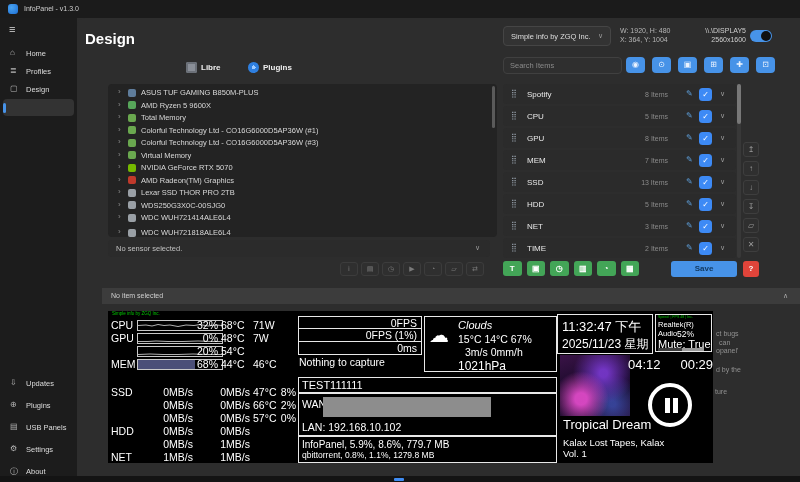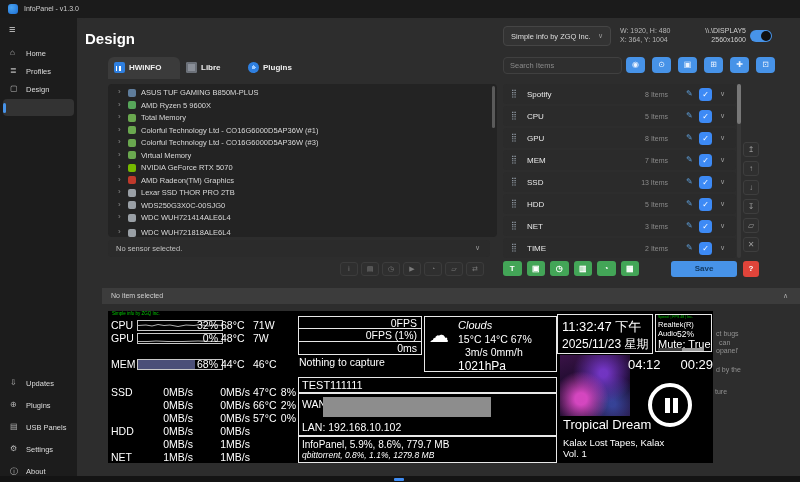--- a/index.html
+++ b/index.html
@@ -127,21 +127,21 @@
   .wx-l3 { position:absolute; left:33px; top:42px; font-size:12px; }
 
   .testbox { position:absolute; left:190px; top:66px; width:259px; height:16px; border:1px solid #e8e8e8; }
   .testbox span { position:absolute; left:3px; top:1px; font-size:11px; }
   .wanbox { position:absolute; left:190px; top:82px; width:259px; height:43px; border:1px solid #e8e8e8; }
   .wan-lb { position:absolute; left:3px; top:4px; font-size:10.5px; }
   .wan-bar{ position:absolute; left:24px; top:3px; width:168px; height:20px; background:#8d8d8d; }
   .lan-lb { position:absolute; left:3px; top:27px; font-size:10.5px; }
   .procbox{ position:absolute; left:190px; top:125px; width:259px; height:27px; border:1px solid #e8e8e8; }
   .proc1 { position:absolute; left:3px; top:2px; font-size:10px; }
-  .proc2 { position:absolute; left:3px; top:13px; font-size:8.5px;font-style:italic; }
+  .proc2 { position:absolute; left:3px; top:13px; font-size:8.5px; }
 
   .timebox { position:absolute; left:449px; top:3px; width:96px; height:40px; border:1px solid #e8e8e8; }
   .time-lb { position:absolute; left:4px; top:3px; font-size:13px; }
   .date-lb { position:absolute; left:4px; top:21px; font-size:12px; }
   .audiobox{ position:absolute; left:547px; top:3px; width:57px; height:38px; border:1px solid #e8e8e8; }
   .aud-wm  { position:absolute; left:2px; top:0px; font-size:6px; color:#00c800; transform:scale(.6); transform-origin:0 0; white-space:nowrap; }
   .aud-dev { position:absolute; left:2px; top:5px; font-size:7.5px; }
   .aud-vol { position:absolute; left:2px; top:14px; font-size:8.5px;margin-left:19px; }
   .aud-mute{ position:absolute; left:2px; top:23px; font-size:11px; }
   .aud-bar { position:absolute; left:2px; top:33px; width:46px; height:3px; background:#9a9a9a; }
@@ -225,24 +225,20 @@
     <span class="pd-ch">∨</span>
   </div>
   <span class="abs dim1">W: 1920, H: 480</span>
   <span class="abs dim2">X: 364, Y: 1004</span>
   <span class="abs disp1">\\.\DISPLAY5</span>
   <span class="abs disp2">2560x1600</span>
   <div class="abs toggle">
       <span class="knob"></span>
     </div>
 
-  <div class="abs tab tab-active" style="left:108px;width:72px;">
-    <span class="tab-ic ic-hwinfo"></span>
-    <span class="tab-lb">HWiNFO</span>
-  </div>
   <div class="abs tab" style="left:180px;width:58px;">
     <span class="tab-ic ic-libre"></span>
     <span class="tab-lb">Libre</span>
   </div>
   <div class="abs tab" style="left:242px;width:64px;">
     <span class="tab-ic ic-plugins"></span>
     <span class="tab-lb">Plugins</span>
   </div>
 
   <div class="abs tree">
@@ -436,20 +432,31 @@
       <span class="plab">GPU</span>
       <span class="pgraph">
           <svg viewBox="0 0 84 9" preserveAspectRatio="none">
             <polyline points="0,7.5 10,7.5 18,7 30,7.5 45,7.5 60,7 74,7.5 84,7.5" fill="none" stroke="#fff" stroke-width="0.7"></polyline>
           </svg>
         </span>
       <span class="pval">0%</span>
       <span class="ptemp">48°C</span>
       <span class="pex">7W</span>
     </div>
+    <div class="prow" style="top:34px">
+      <span class="plab"></span>
+      <span class="pgraph">
+          <svg viewBox="0 0 84 9" preserveAspectRatio="none">
+            <polyline points="0,7.5 12,7 25,7.5 40,7.5 55,7 70,7.5 84,7.5" fill="none" stroke="#fff" stroke-width="0.7"></polyline>
+          </svg>
+        </span>
+      <span class="pval">20%</span>
+      <span class="ptemp">54°C</span>
+      <span class="pex"></span>
+    </div>
     <div class="prow" style="top:47px">
       <span class="plab">MEM</span>
       <span class="pbar">
           <span class="pfill" style="width:68%"></span>
         </span>
       <span class="pval">68%</span>
       <span class="ptemp">44°C</span>
       <span class="pex">46°C</span>
     </div>
     <div class="prow" style="top:75px">

